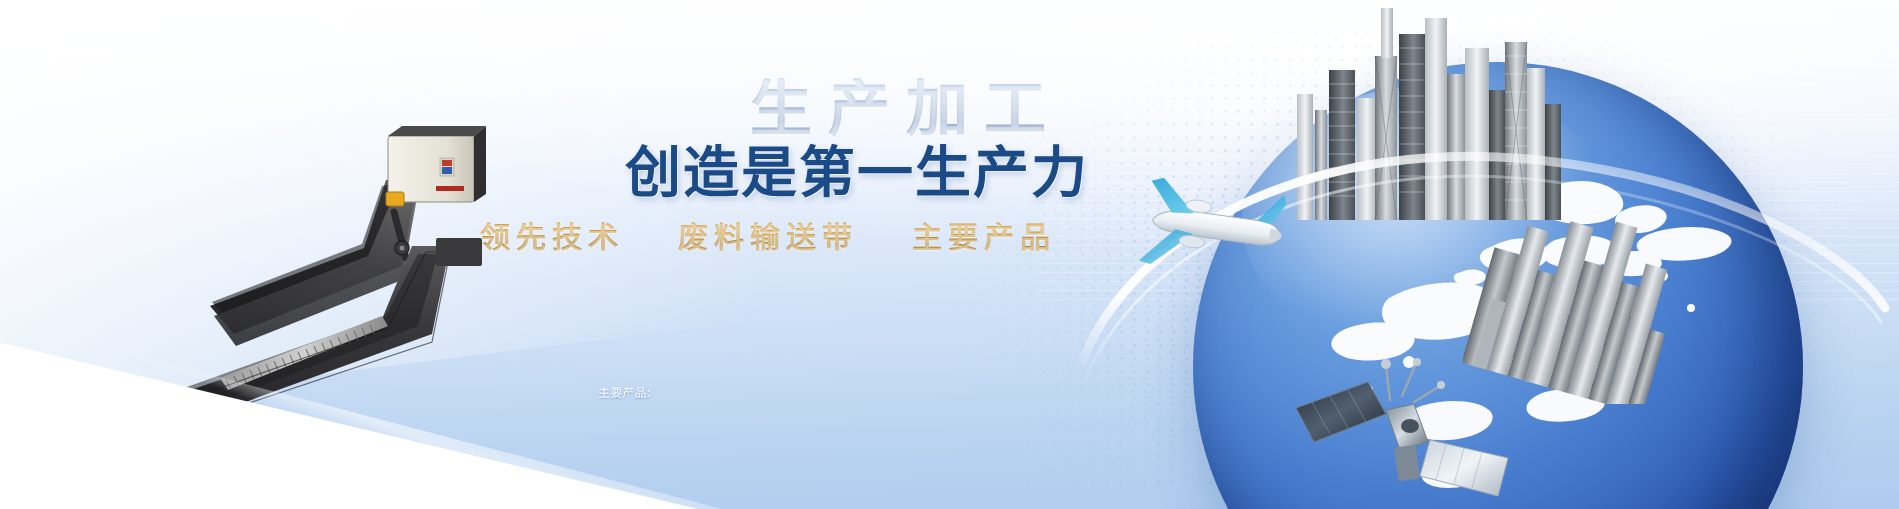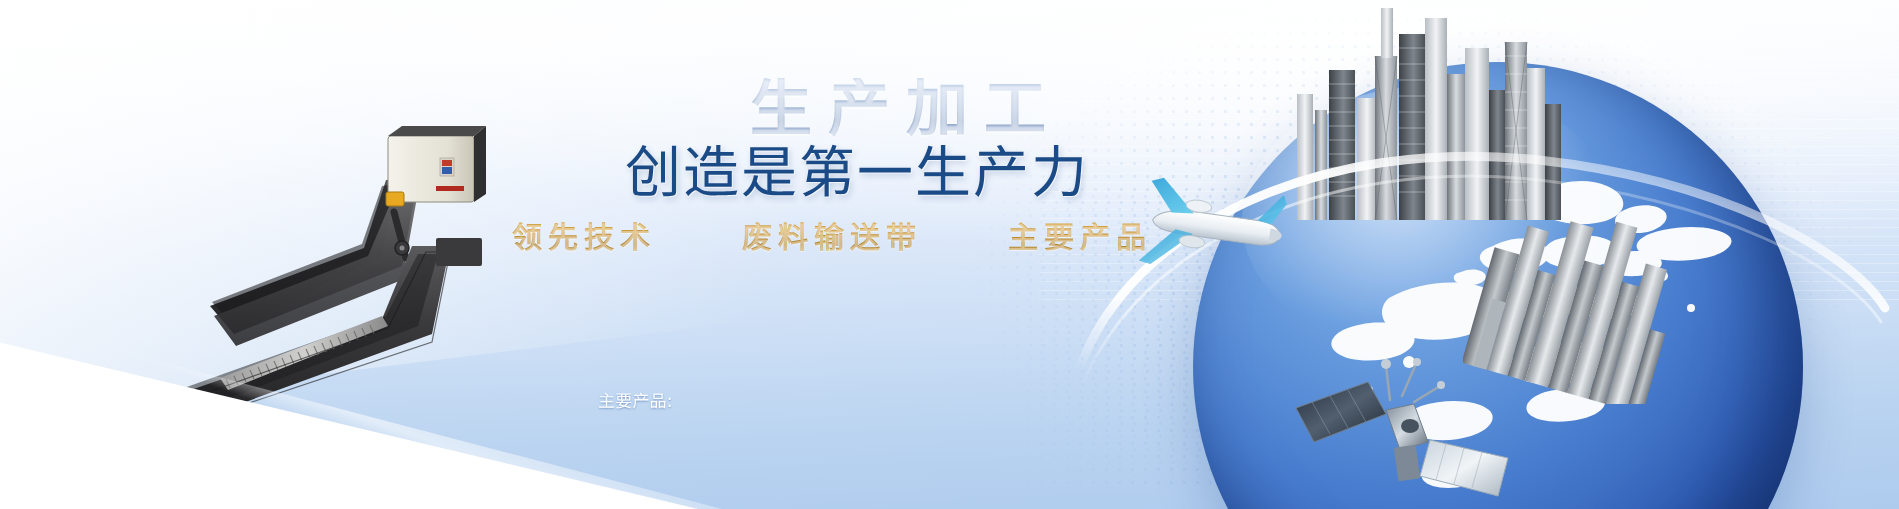--- a/index.html
+++ b/index.html
@@ -107,40 +107,39 @@
   .headline{
     font-size:62px;line-height:1;letter-spacing:16px;font-weight:700;
     margin:0 0 4px 100px;
     background:linear-gradient(180deg,#cfdcf0 0%,#aabdda 42%,#8ba3c8 70%,#b9c9e2 100%);
     -webkit-background-clip:text;background-clip:text;color:transparent;
     -webkit-text-fill-color:transparent;
     text-shadow:0 2px 2px rgba(255,255,255,.55);
     white-space:nowrap;
   }
   .subline{
-    font-size:56px;line-height:1.05;font-weight:400;letter-spacing:2px;
+    font-size:56px;line-height:1.05;font-weight:700;letter-spacing:2px;
     color:#1b4b86;margin:0 0 6px 2px;
     text-shadow:1px 1px 0 rgba(255,255,255,.65), 2px 3px 6px rgba(30,70,130,.22);
     white-space:nowrap;
   }
   .tagline{
     display:flex;gap:54px;margin:10px 0 0 4px;
     font-size:30px;font-weight:700;letter-spacing:6px;white-space:nowrap;
   }
   .tagline span{
     background:linear-gradient(180deg,#e0b35a 0%,#c8922f 45%,#a97618 72%,#d8ad55 100%);
     -webkit-background-clip:text;background-clip:text;color:transparent;
     -webkit-text-fill-color:transparent;
     text-shadow:0 1px 1px rgba(255,255,255,.5);
-    margin-left:32px;
   }
 
   .products{
-    position:absolute;left:598px;top:392px;width:620px;
-    color:#ffffff;font-size:17px;line-height:19.5px;letter-spacing:.2px;
+    position:absolute;left:598px;top:384px;width:620px;
+    color:#ffffff;font-size:12px;line-height:19.5px;letter-spacing:.2px;
     text-shadow:0 1px 2px rgba(60,100,165,.55);
   }
   .products .p-title{display:block;margin-bottom:1px;}
   .products .p-body{display:block;}
 </style>
 </head>
 <body>
 
 <div class="banner">
 

